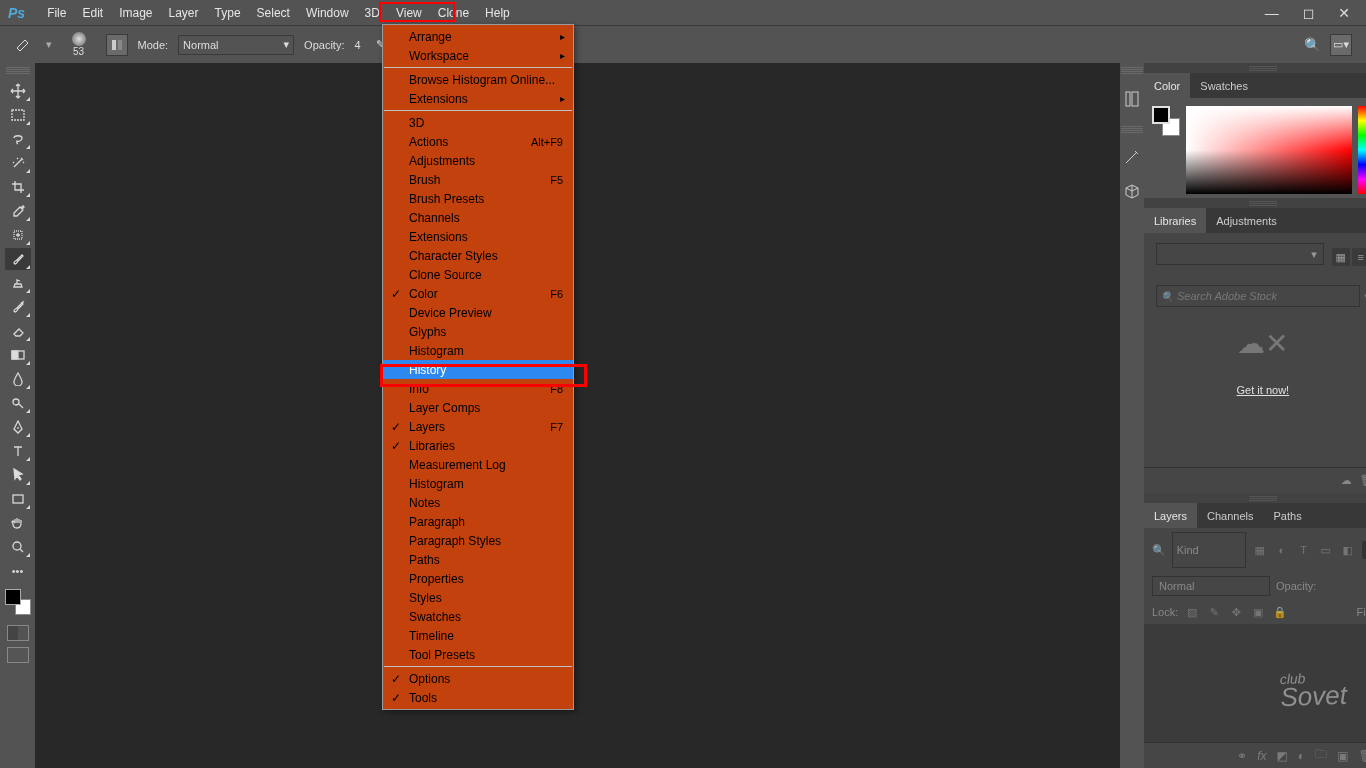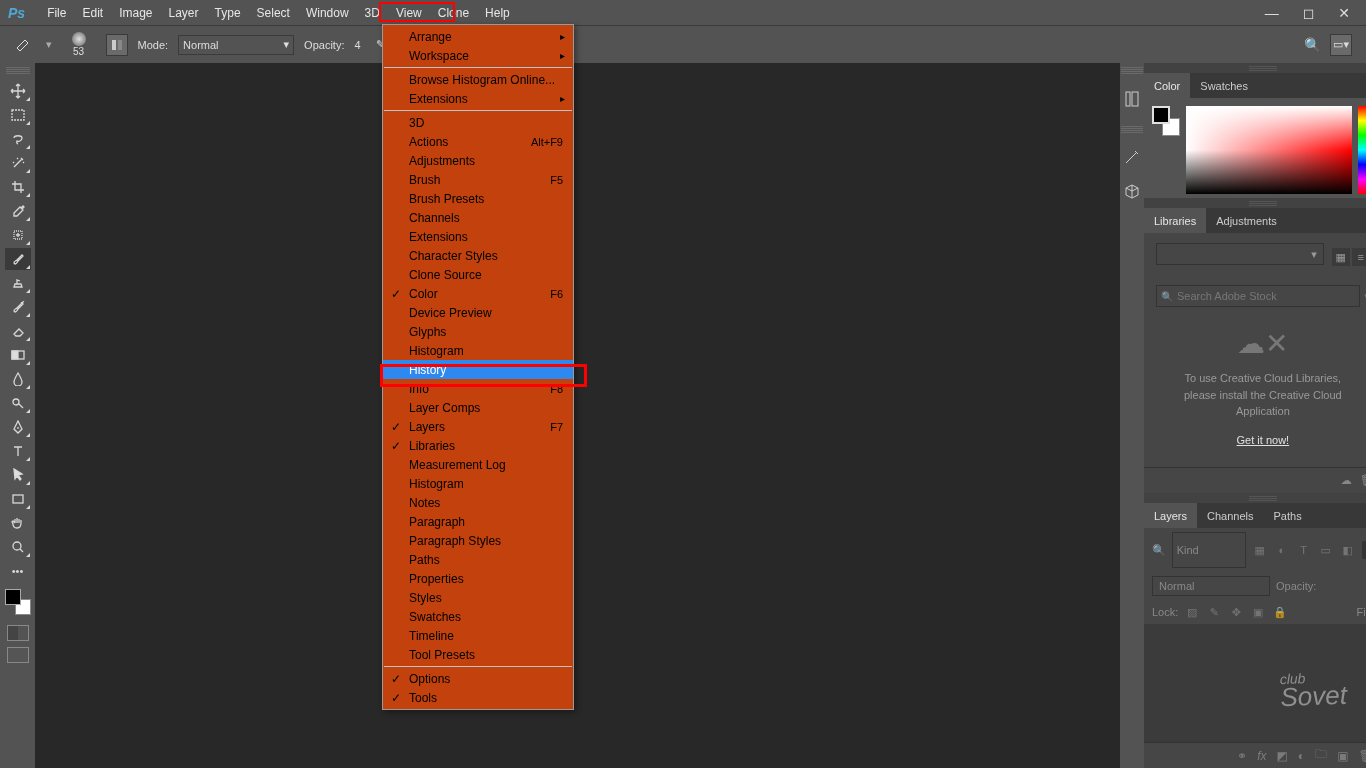--- a/index.html
+++ b/index.html
@@ -77,21 +77,21 @@
 .hue-strip { width:16px; height:88px; background:linear-gradient(to bottom,#f00,#ff0,#0f0,#0ff,#00f,#f0f,#f00); position:relative;}
 .hue-strip::after{content:'';position:absolute;bottom:-4px;right:-2px;border:3px solid transparent;border-bottom-color:#ddd;border-right-color:#ddd;}
 
 
 .lib-panel { flex:0 0 260px; background:#464646; display:flex; flex-direction:column;}
 .lib-body { flex:1; padding:10px 12px; display:flex; flex-direction:column; align-items:center; color:#999; font-size:11px;}
 .lib-select { width:100%; height:22px; background:#464646; border:1px solid #333; margin-bottom:6px; display:flex; align-items:center; justify-content:flex-end; padding:0 6px;}
 .lib-view { display:flex; gap:2px; margin-left:4px;}
 .lib-view span{width:18px;height:18px;background:#3a3a3a;display:flex;align-items:center;justify-content:center;}
 .lib-row{display:flex;width:100%;gap:4px;align-items:center;margin-bottom:14px;}
-.lib-search { flex:1; height:22px; background:#464646; border:1px solid #333; color:#777; padding-left:20px; display:flex; align-items:center; position:relative;}
+.lib-search { flex:1; height:22px; background:#464646; border:1px solid #333; color:#777; padding-left:20px; display:flex; align-items:center; position:relative;font-style:italic;}
 .lib-search::before{content:'🔍';position:absolute;left:4px;font-size:10px;opacity:.6;}
 .cloud-ic { font-size:28px; color:#777; margin:6px 0 10px;}
 .lib-msg { text-align:center; line-height:1.5; }
 .lib-link { color:#e0e0e0; text-decoration:underline; margin-top:14px; font-size:11px;}
 .lib-foot { height:26px; border-top:1px solid #333; display:flex; align-items:center; justify-content:flex-end; padding-right:8px; gap:8px; color:#888;}
 
 
 .lay-panel { flex:1; background:#464646; display:flex; flex-direction:column; }
 .lay-row { display:flex; align-items:center; gap:6px; padding:4px 8px; color:#888; font-size:11px;}
 .lay-kind { flex:0 0 74px; height:36px; background:#464646; border:1px solid #333; display:flex; align-items:center; padding-left:4px;}
@@ -460,25 +460,20 @@
           <div class="lib-view">
               <span>▦</span>
               <span>≡</span>
             </div>
         </div>
         <div class="lib-row">
           <div class="lib-search">Search Adobe Stock</div>
           <span style="opacity:.6">▾</span>
         </div>
         <div class="cloud-ic">☁✕</div>
-        <div class="lib-msg">
-          <div>To use Creative Cloud Libraries,</div>
-          <div>please install the Creative Cloud</div>
-          <div>Application</div>
-        </div>
         <a class="lib-link">Get it now!</a>
       </div>
       <div class="lib-foot">
         <span>☁</span>
         <span>🗑</span>
       </div>
     </div>
 
     <div class="panel-hdr">
         <span></span>

